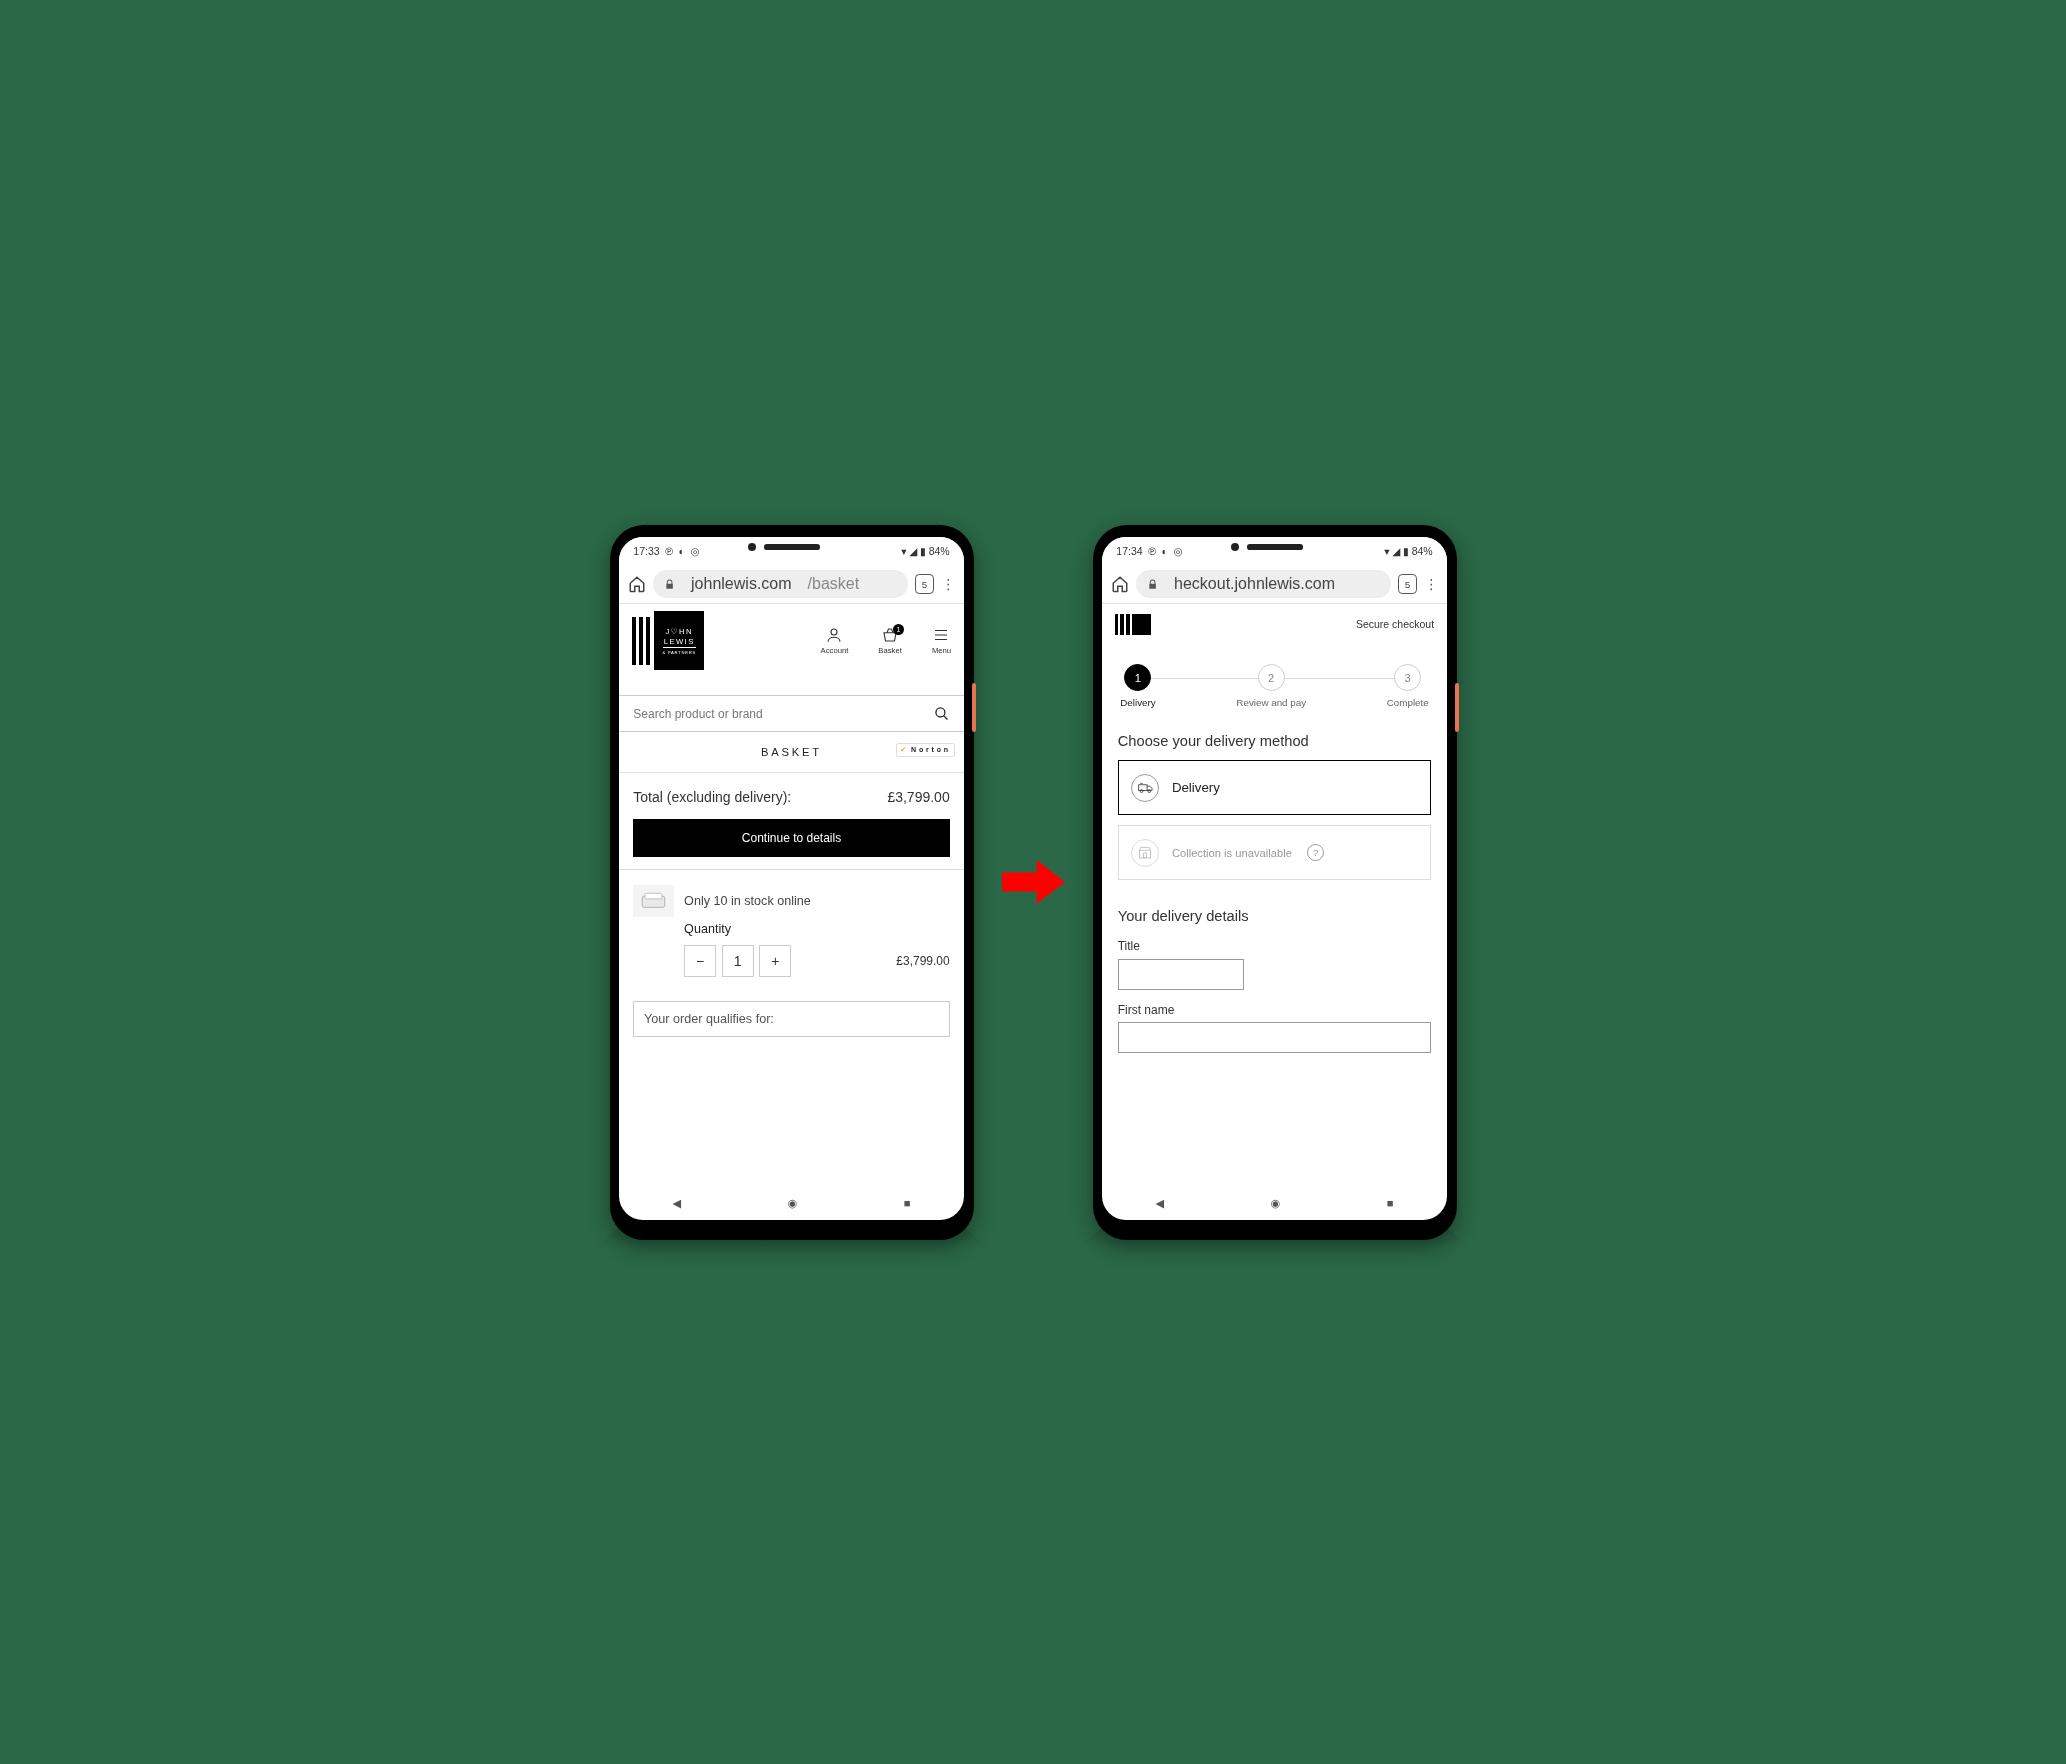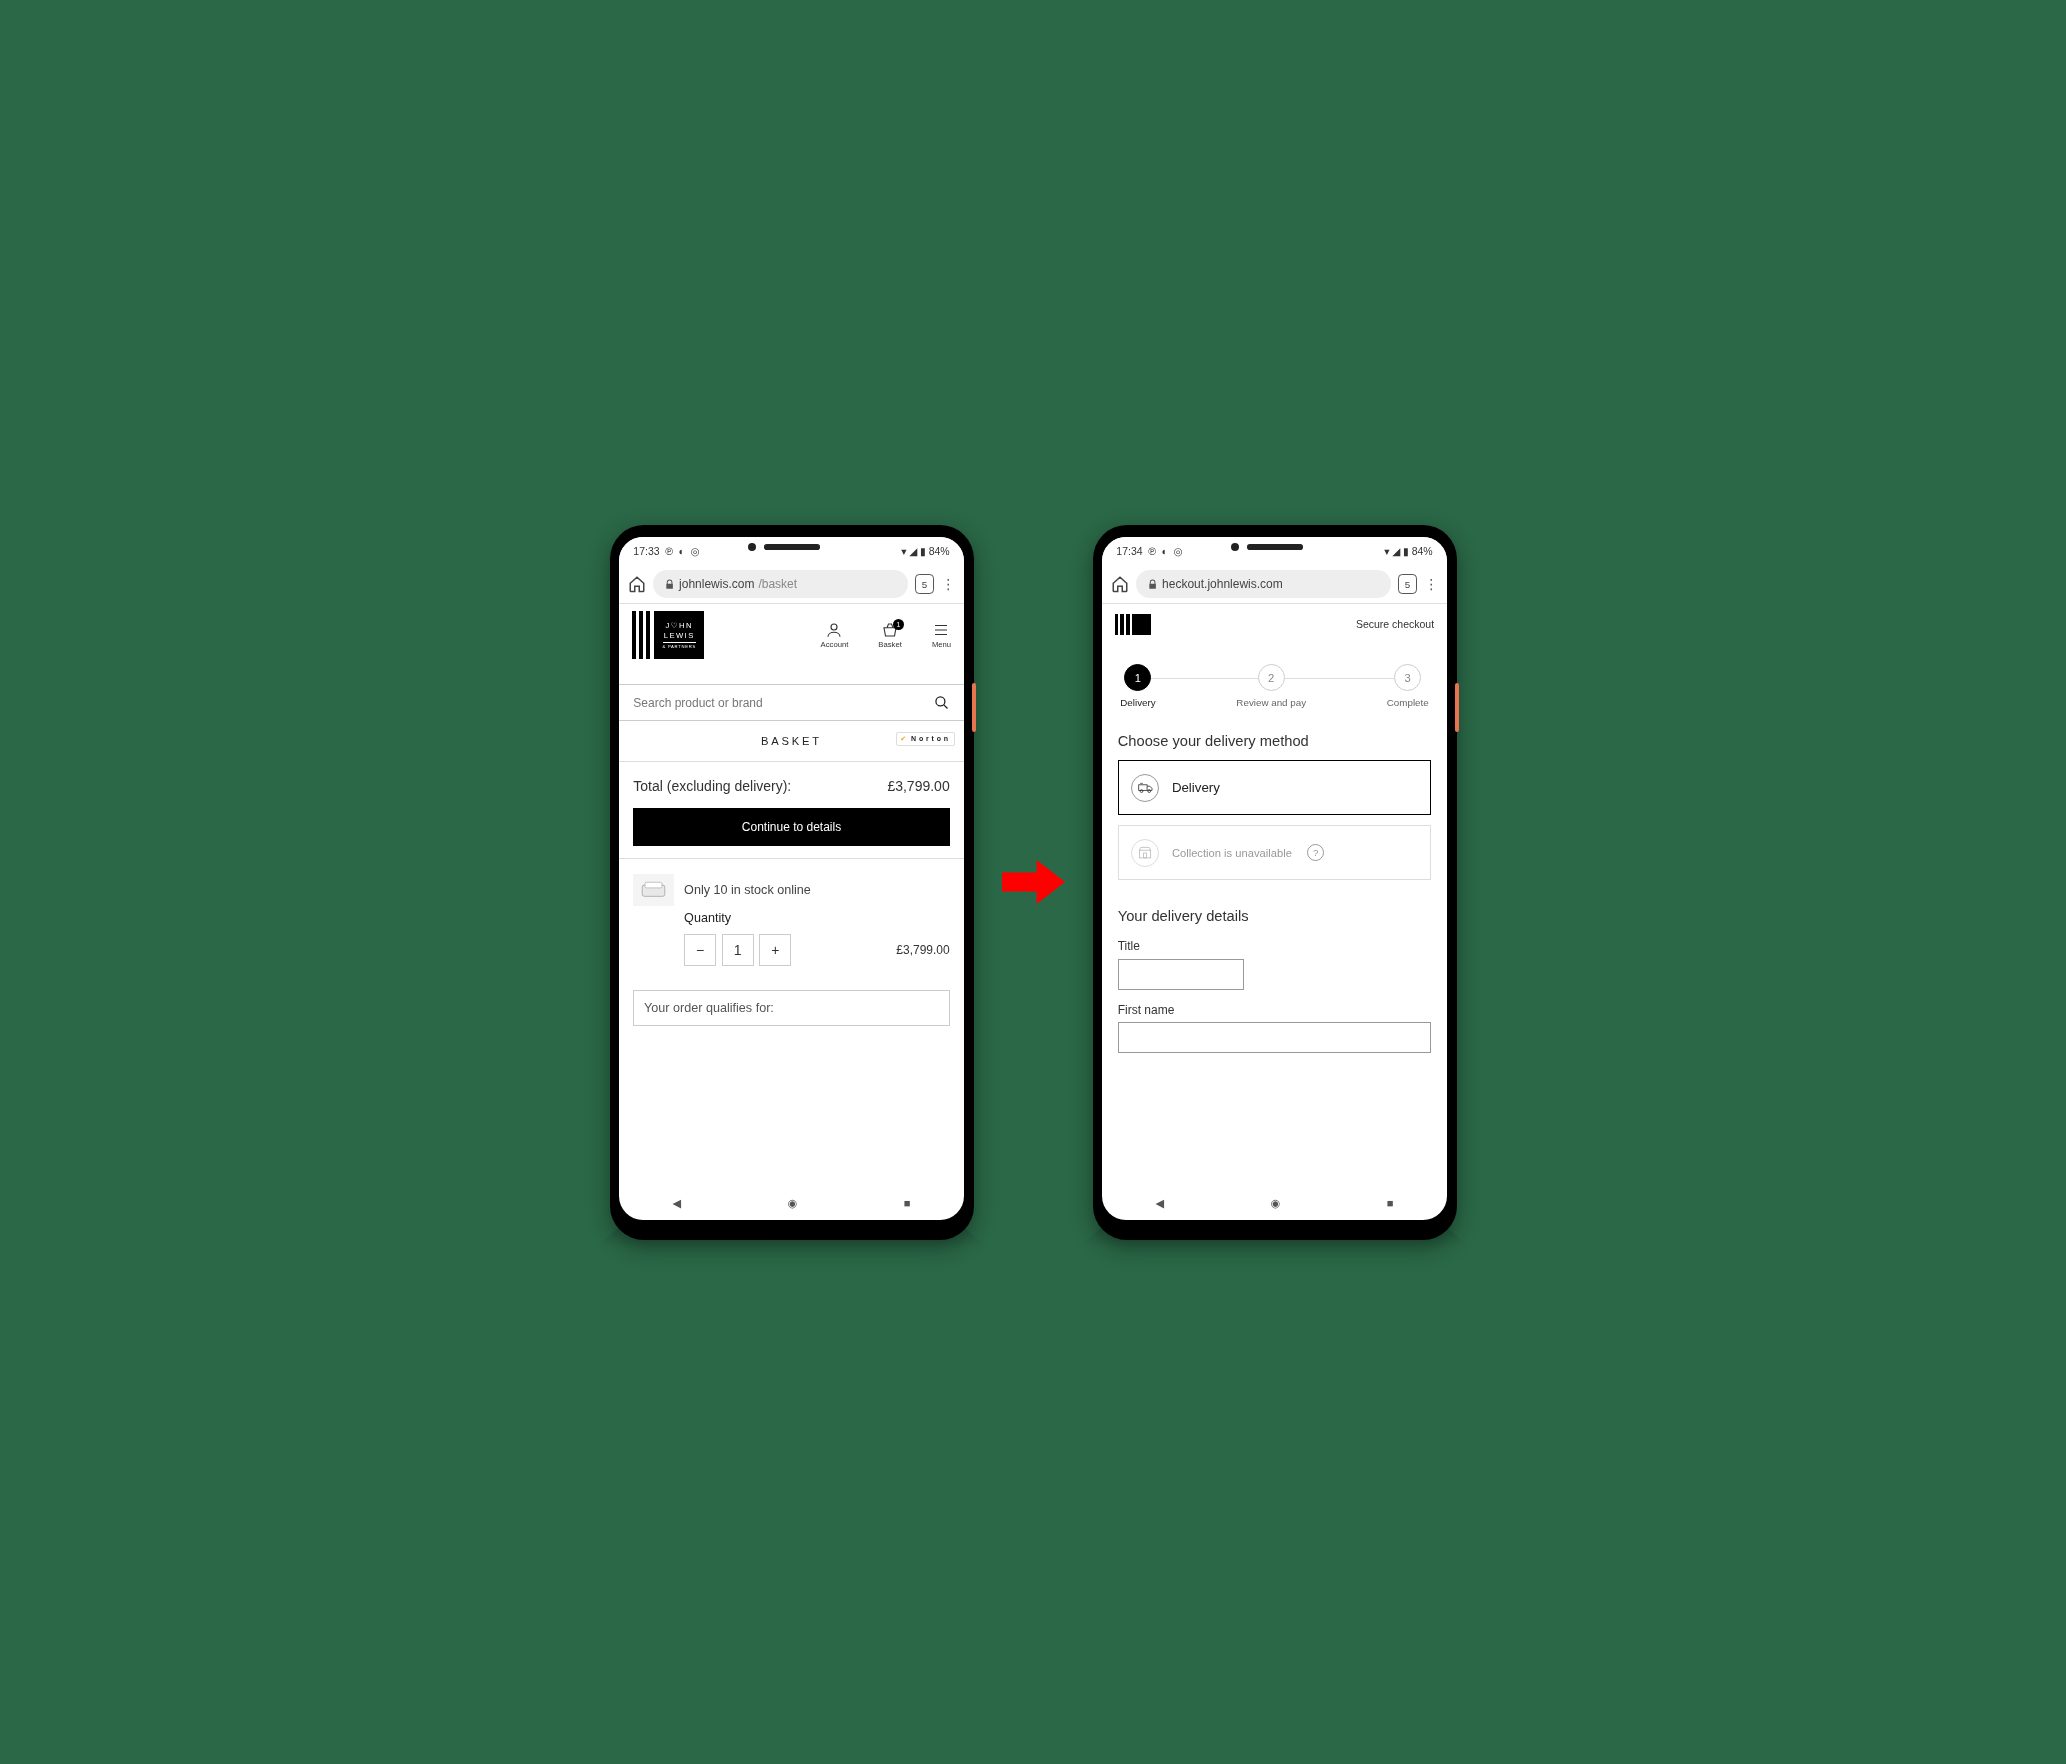--- a/index.html
+++ b/index.html
@@ -84,23 +84,23 @@
   border-bottom: 0.7px solid #e0e0e0;
 }
 .url-pill {
   flex: 1;
   background: #eeeeee;
   border-radius: 17px;
   height: 28px;
   display: flex;
   align-items: center;
   padding: 0 11.2px;
-  gap: 4px;
+  gap: 16px;
   color: #444;
-  font-size: 12px;
+  font-size: 16px;
   overflow: hidden;
   white-space: nowrap;
 }
 .url-pill .suffix { color: #888; }
 .tab-count {
   width: 19.6px;
   height: 19.6px;
   border: 1.4px solid #555;
   border-radius: 4.2px;
   display: flex;
@@ -117,21 +117,21 @@
   display: flex;
   align-items: center;
   justify-content: space-between;
   padding: 7px 12.6px 4.2px 12.6px;
 }
 .jl-logo { display: flex; gap: 4.2px; align-items: center; }
 .logo-bars { display: flex; gap: 2.8px; }
 .logo-bar { width: 4.2px; height: 48px; background: #000; }
 .logo-text {
   width: 50px;
-  height: 48px;
+  height: 59px;
   background: #000;
   color: #fff;
   font-size: 7.7px;
   font-weight: 300;
   letter-spacing: 1.4px;
   display: flex;
   flex-direction: column;
   align-items: center;
   justify-content: center;
   gap: 1.4px;

